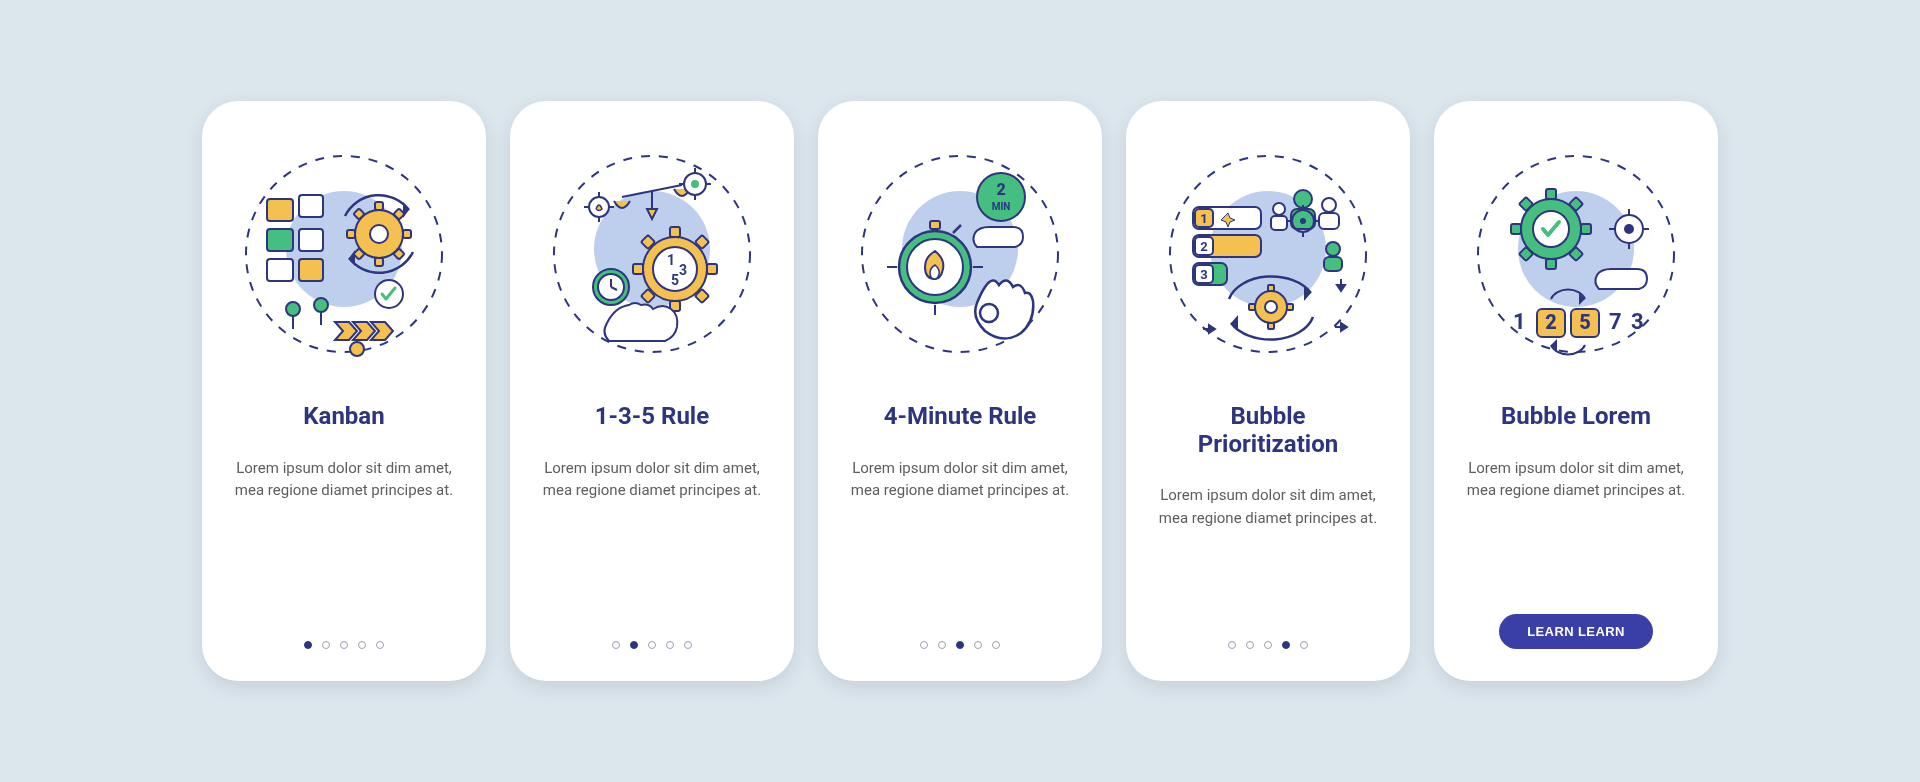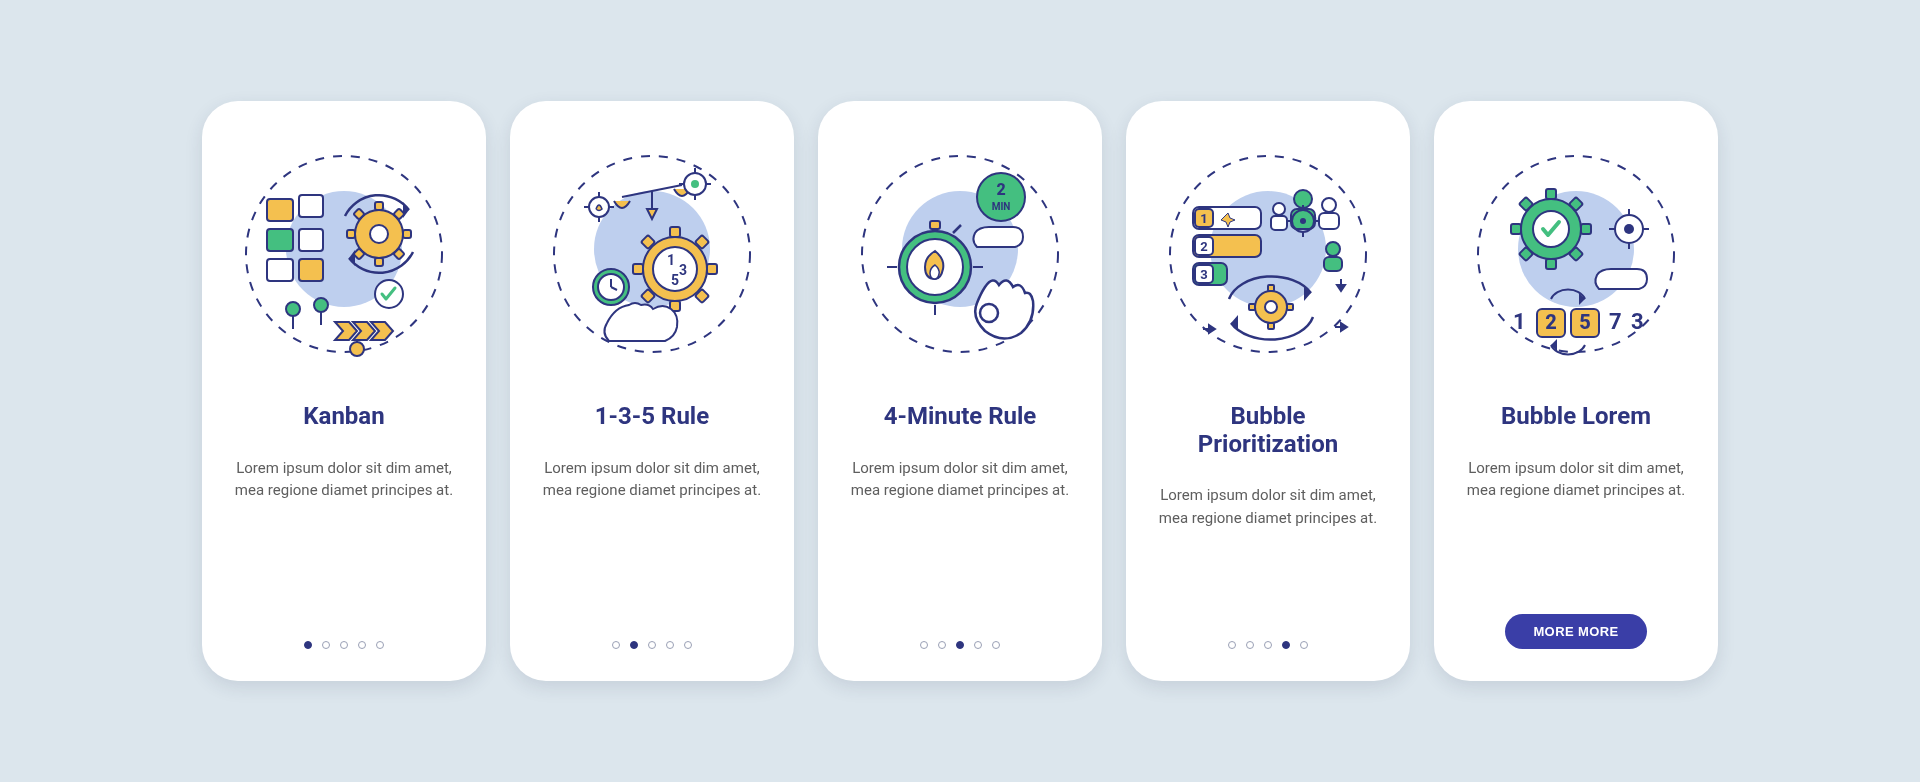--- a/index.html
+++ b/index.html
@@ -386,14 +386,14 @@
         <rect x="62" y="-6" width="28" height="28" rx="5" fill="#f4c04f" stroke="#2e357f" stroke-width="2"></rect>
         <text x="76" y="14" font-size="20" font-weight="800" text-anchor="middle" fill="#2e357f">5</text>
         <text x="100" y="14" font-size="22" font-weight="700" fill="#2e357f">7</text>
         <text x="122" y="14" font-size="22" font-weight="700" fill="#2e357f">3</text>
       </g>
     </svg>
   </div>
   <div class="title">Bubble Lorem</div>
   <div class="desc">Lorem ipsum dolor sit dim amet, mea regione diamet principes at.</div>
   <div class="spacer"></div>
-  <button class="btn">MORE MORE</button>
+  <button class="btn">LEARN LEARN</button>
 </div>
 
 </body></html>

